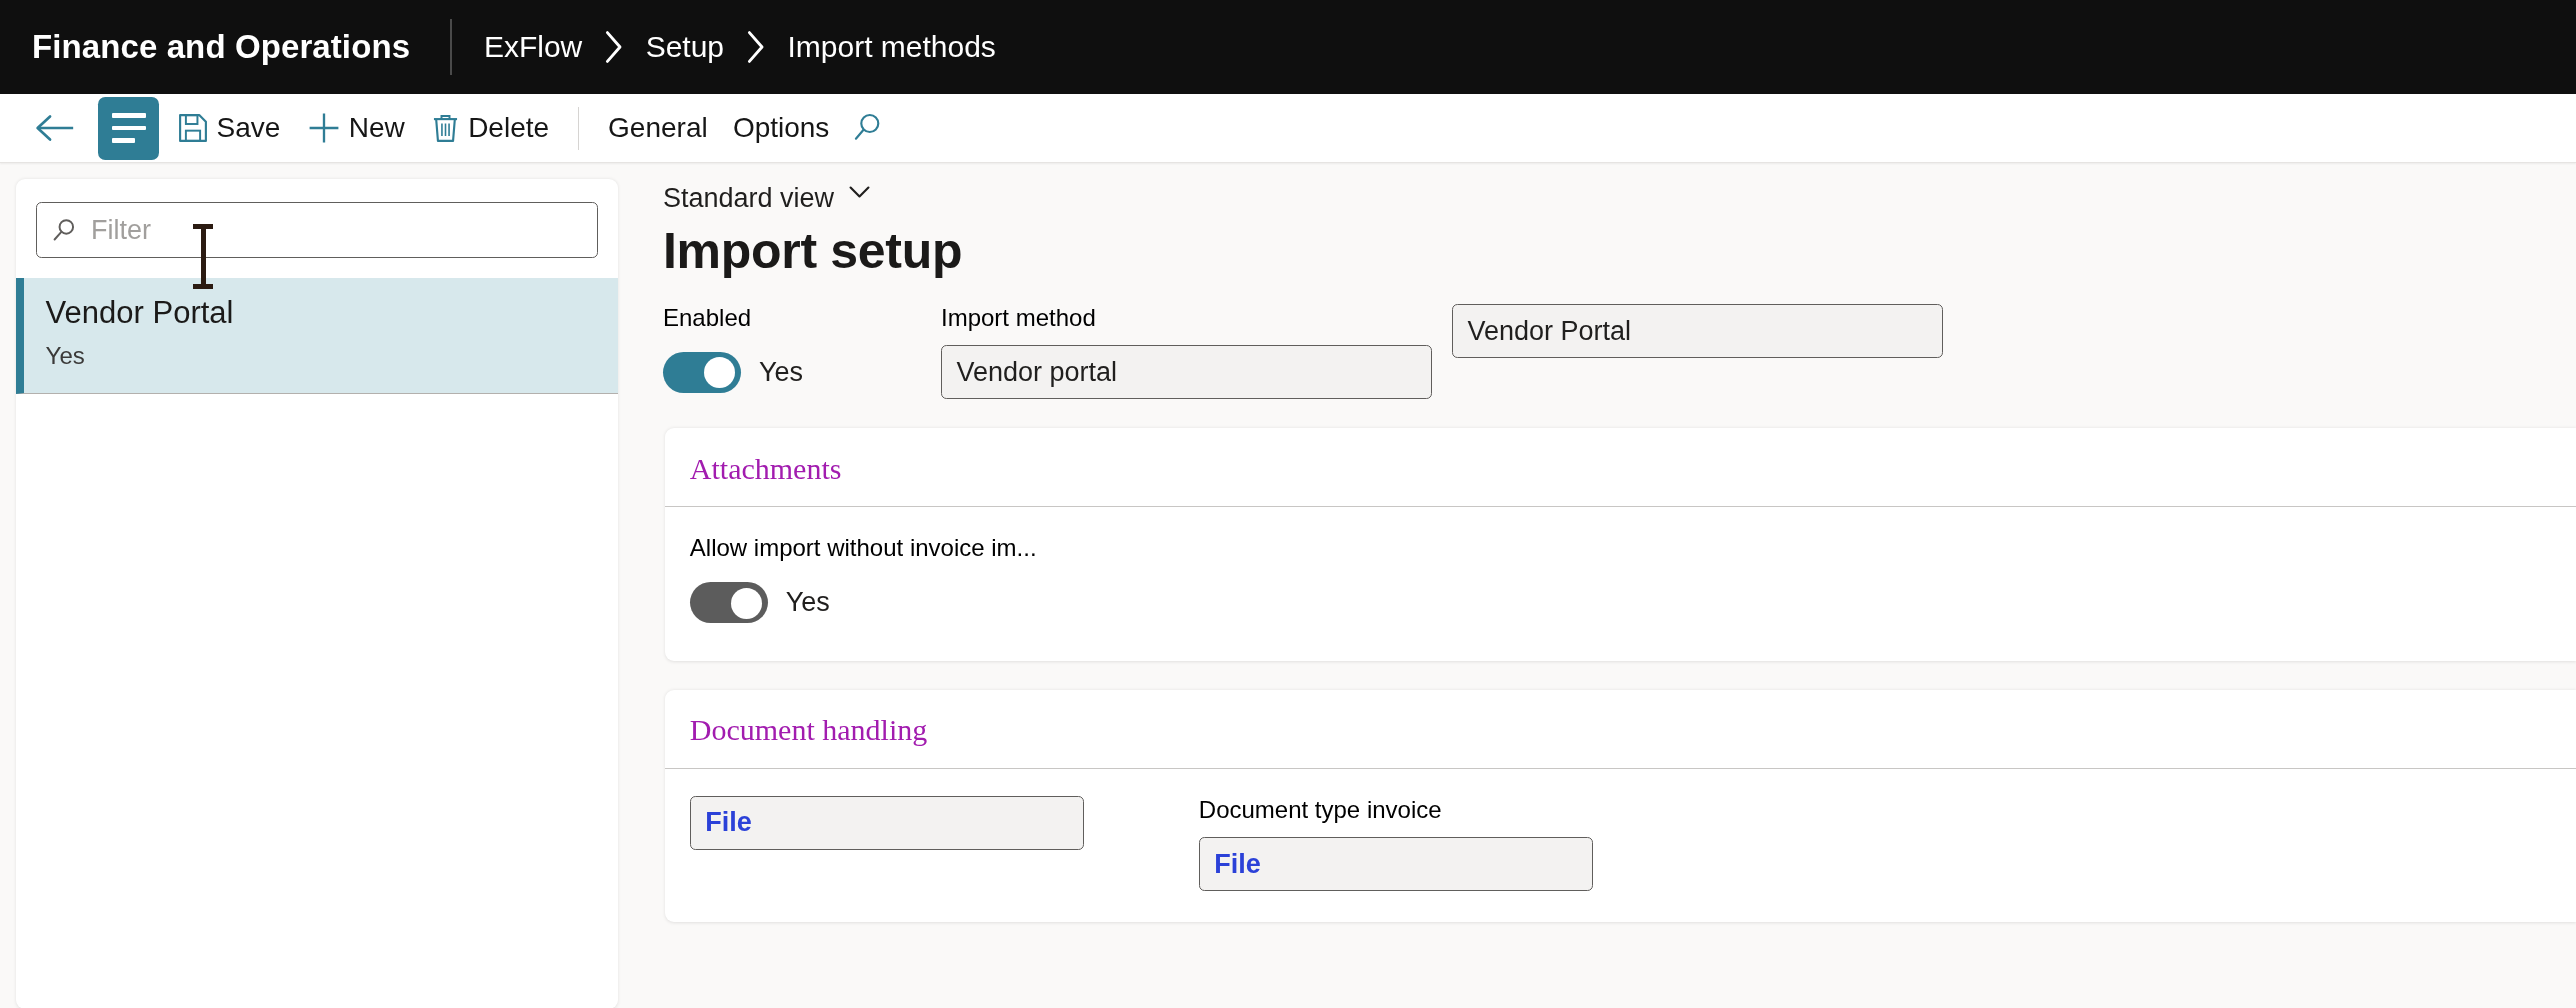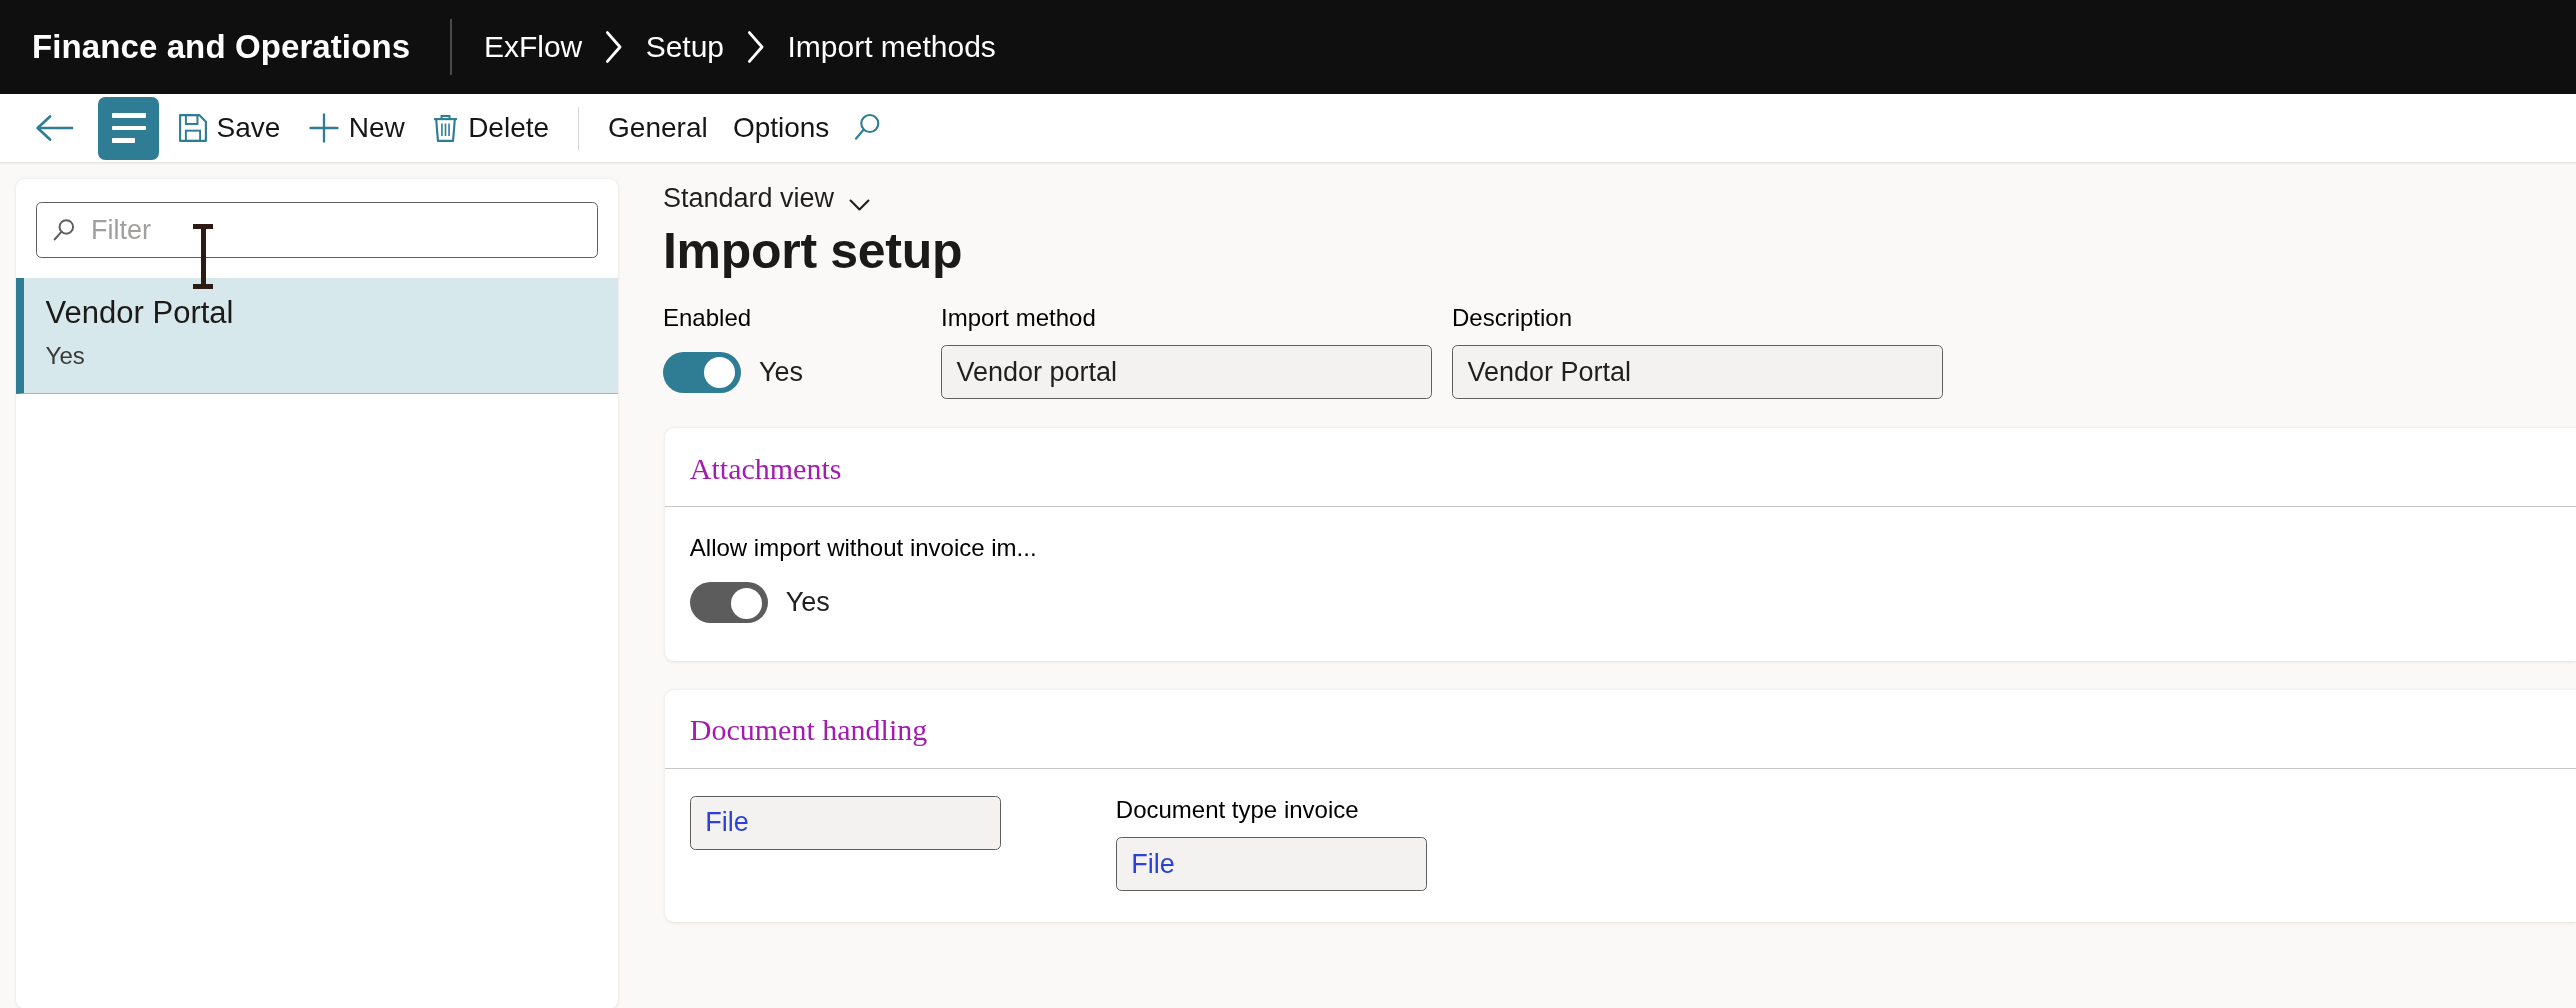--- a/index.html
+++ b/index.html
@@ -193,21 +193,21 @@
   }
 
   
   .content {
     flex: 1 1 auto;
     padding: 20px 0 0 32px;
     overflow: hidden;
   }
   .view-selector {
     display: flex;
-    align-items: flex-end;
+    align-items: flex-start;
     font-size: 27px;
     color: #201f1e;
     margin-bottom: 9px;
   }
   .view-selector .chev { margin-left: 12.6px; display: inline-flex; }
   .page-title {
     font-size: 50px;
     font-weight: bold;
     color: #1b1a19;
     letter-spacing: -0.3px;
@@ -238,21 +238,21 @@
     display: flex;
     align-items: center;
     padding: 0 14.4px;
     font-size: 27px;
     color: #201f1e;
   }
   .field-input.link { color: #2b41d8; }
 
   .w-import { width: 491px; }
   .w-desc   { width: 491px; }
-  .w-doc    { width: 311px; }
+  .w-doc    { width: 394px; font-weight: bold; }
 
   .toggle-row {
     display: flex;
     align-items: center;
     height: 54px;
   }
   .toggle {
     width: 78px;
     height: 41px;
     border-radius: 21px;
@@ -449,21 +449,20 @@
           <div class="toggle-text">Yes</div>
         </div>
       </div>
 
       <div class="field gap-field">
         <div class="field-label">Import method</div>
         <div class="field-input w-import">Vendor portal</div>
       </div>
 
       <div class="field">
-        <div class="field-label">Description</div>
         <div class="field-input w-desc">Vendor Portal</div>
       </div>
 
     </div>
 
     <div class="group-card">
       <div class="group-head">
         <div class="group-title">Attachments</div>
       </div>
       <div class="group-body">

